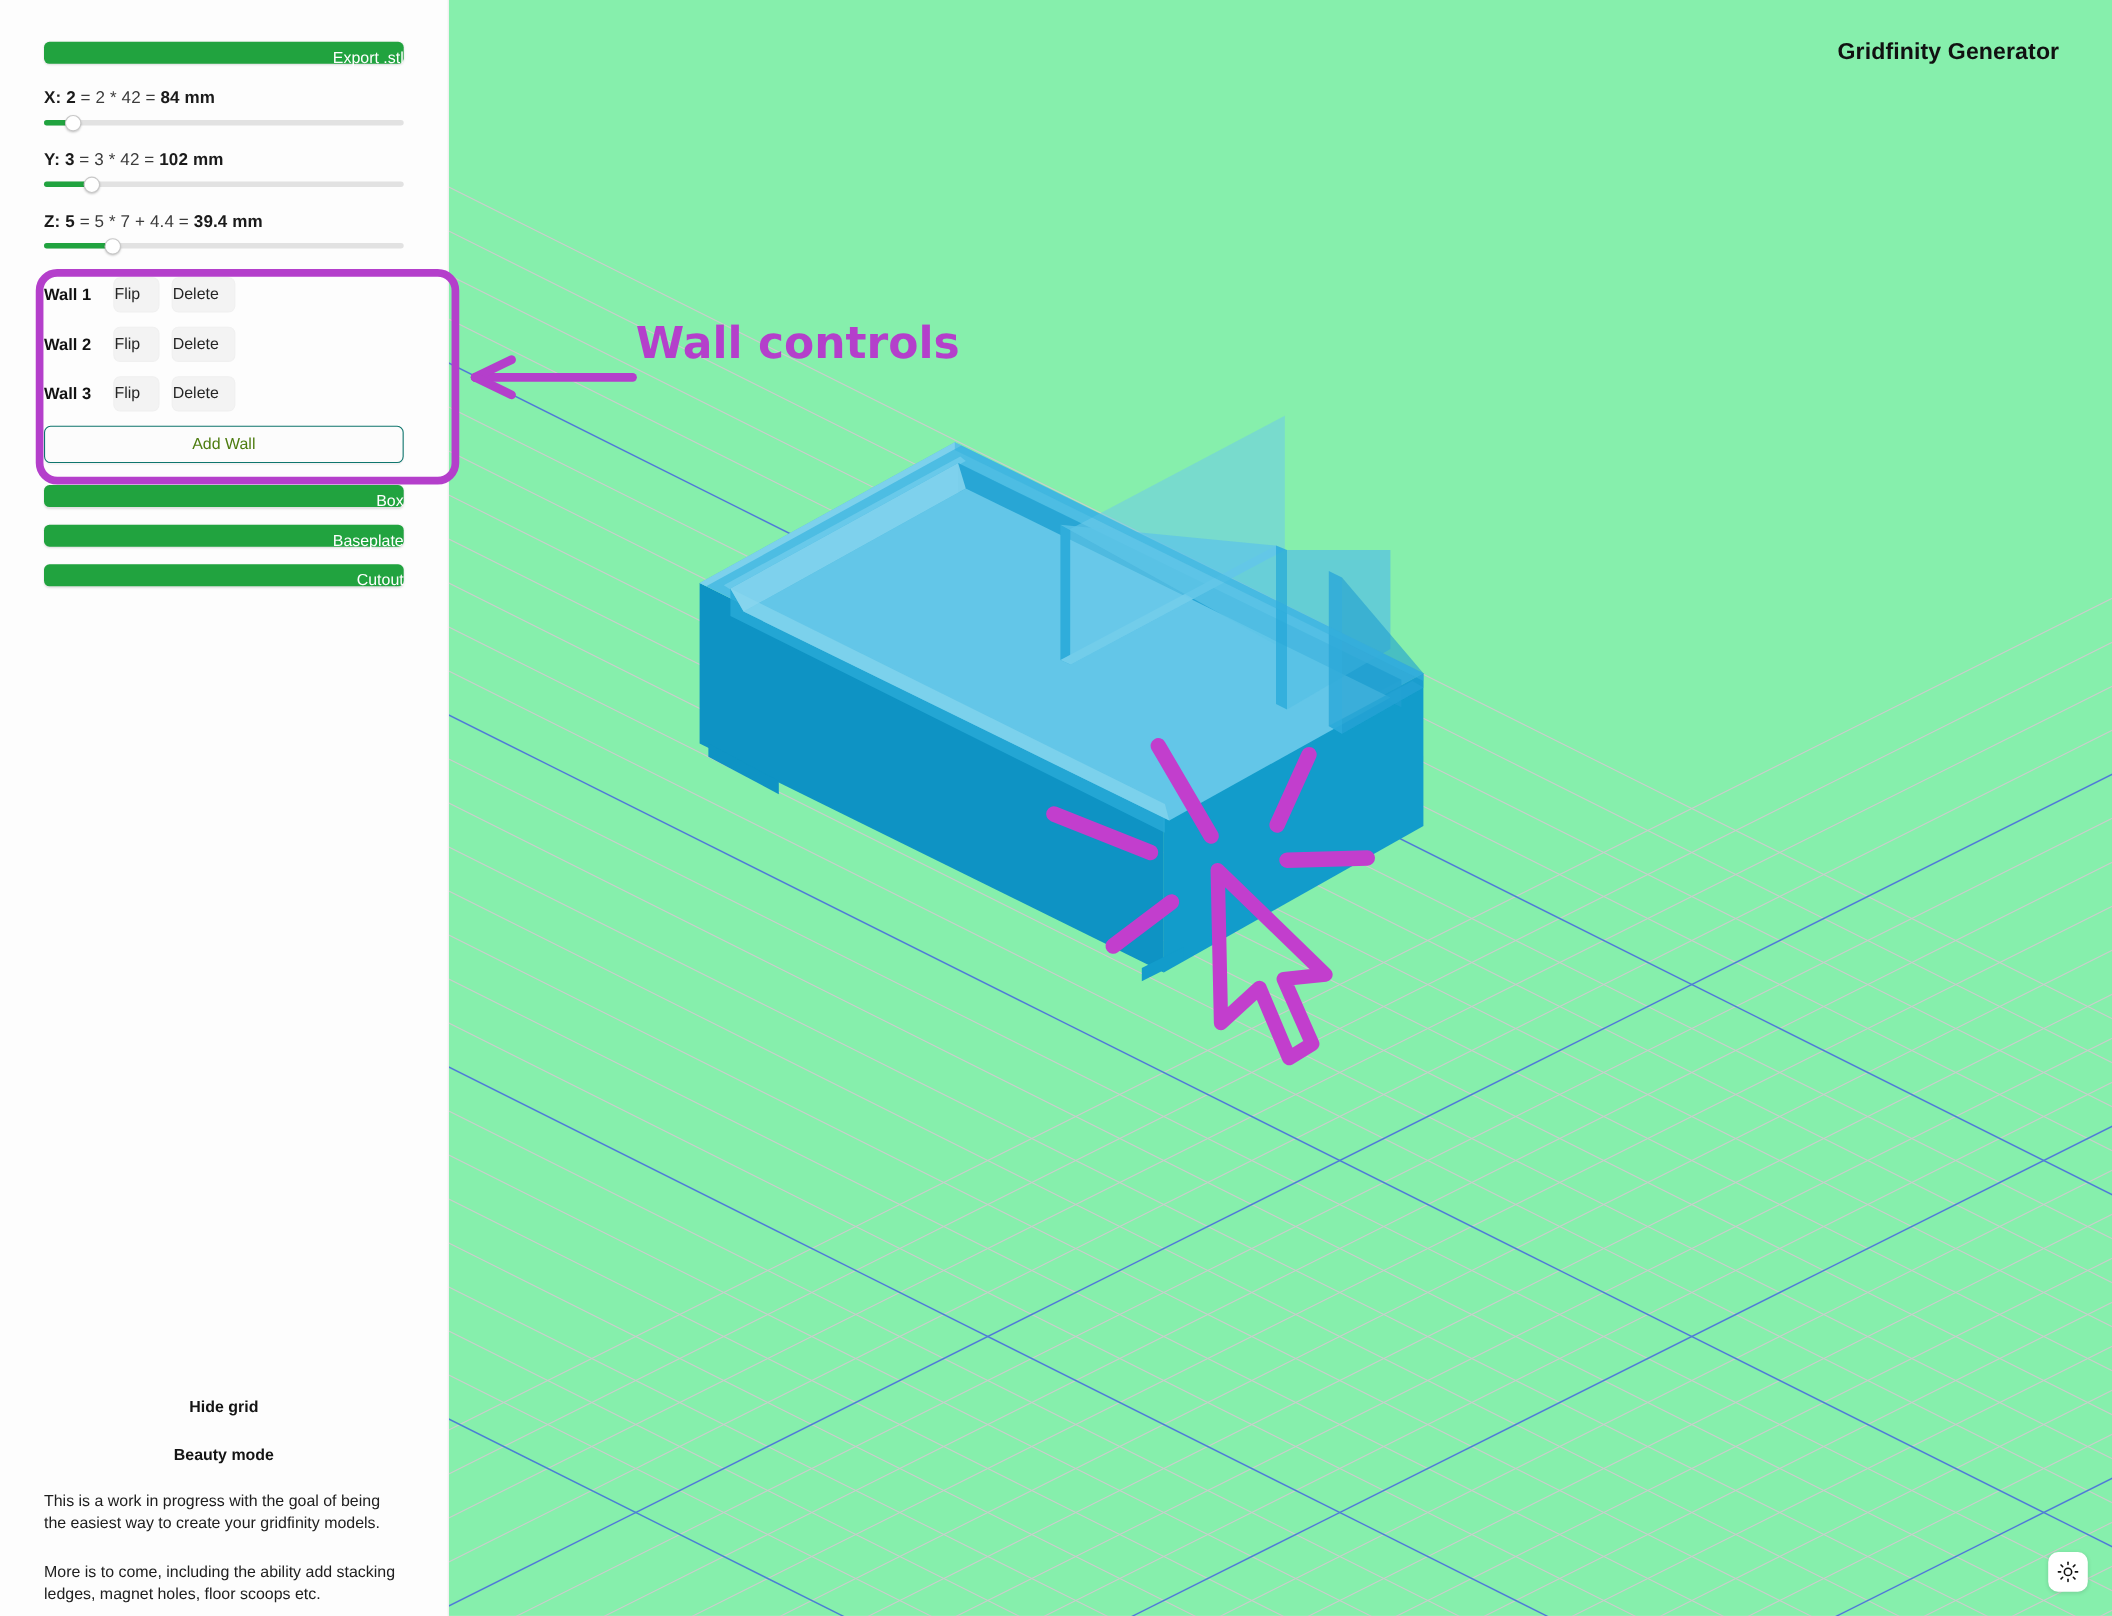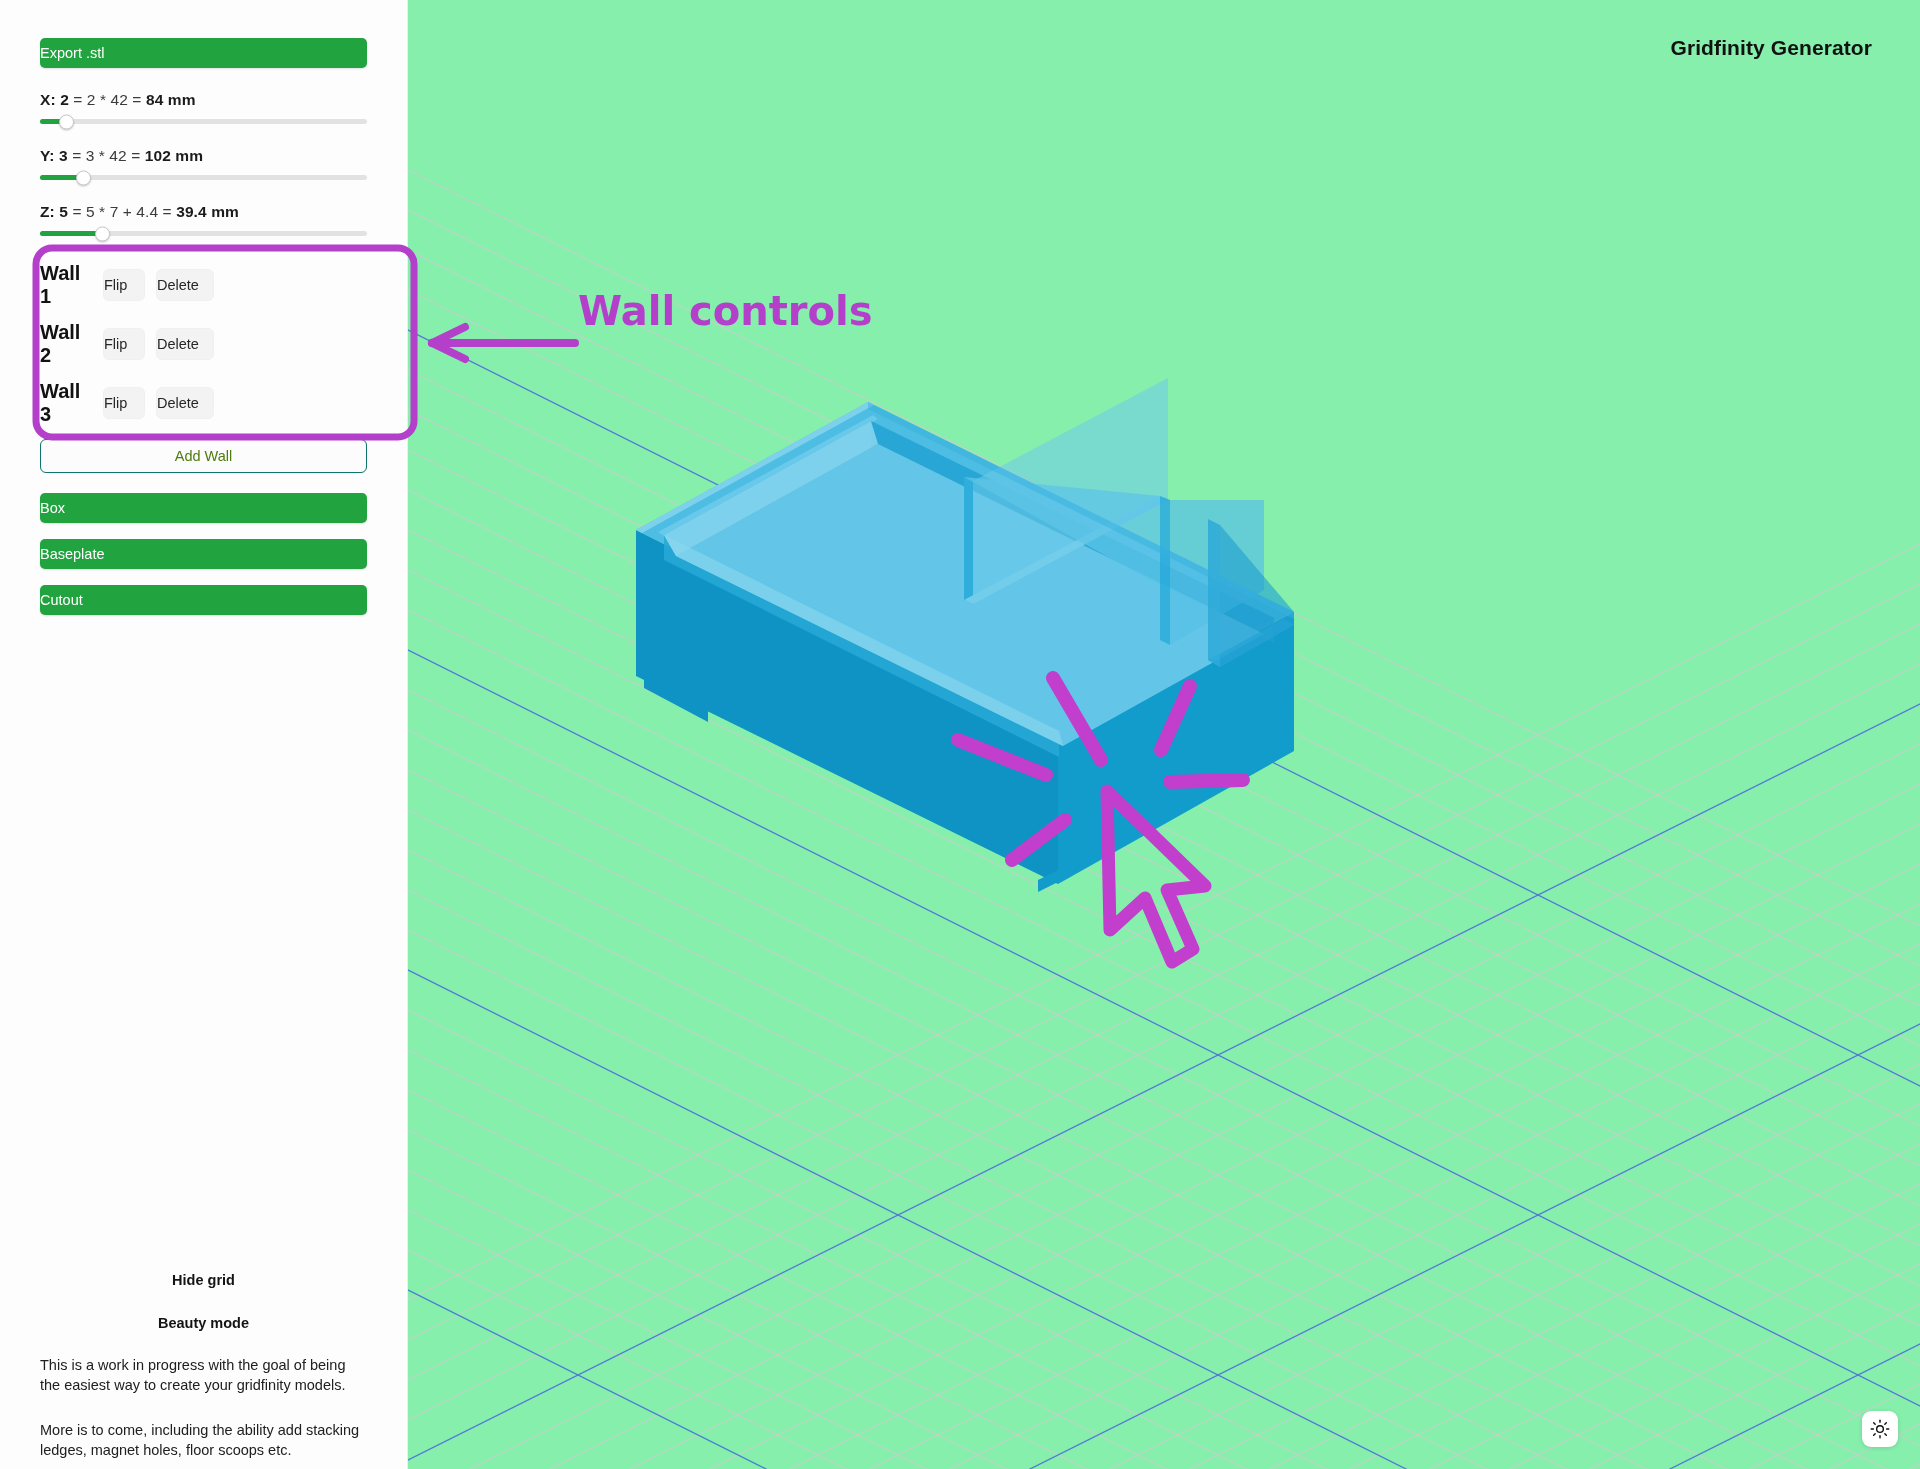--- a/index.html
+++ b/index.html
@@ -25,23 +25,23 @@
     padding: 38px 0 0 0;
     border-right: 1px solid #eeeeee;
     flex: 0 0 408px;
     z-index: 5;
   }
   .sidebar-inner { padding: 0 40px 0 40px; }
 
   .btn-green {
     display: block;
     width: 100%;
-    height: 30px;
+    height: 20px;
     line-height: 30px;
-    text-align: left;
+    text-align: right;
     background: #21a33f;
     color: #ffffff;
     font-size: 14.5px;
     border: none;
     border-radius: 5px;
     cursor: pointer;
     box-shadow: 0 1px 2px rgba(0,0,0,.12);
     font-family: "Liberation Sans", sans-serif;
   }
 
@@ -87,21 +87,21 @@
     margin-top: 14px;
     padding: 12px 0 8px 0;
   }
   .wall-row {
     display: flex;
     align-items: center;
     gap: 11px;
     margin-bottom: 13px;
   }
   .wall-name {
-    font-size: 20px;
+    font-size: 15px;
     font-weight: bold;
     color: #121212;
     width: 52px;
     flex: 0 0 52px;
   }
   .wall-btn {
     background: #f3f3f3;
     border: 1px solid #f0f0f0;
     border-radius: 6px;
     font-size: 14.5px;

